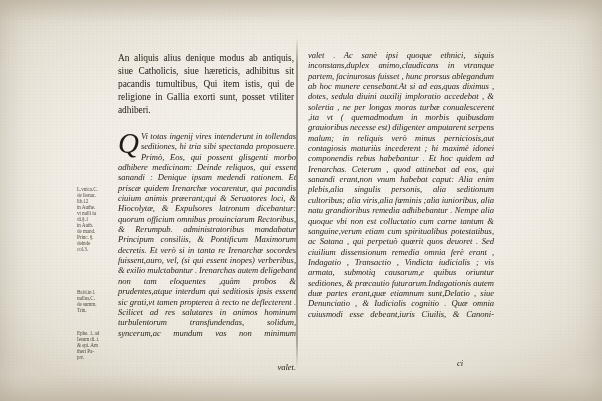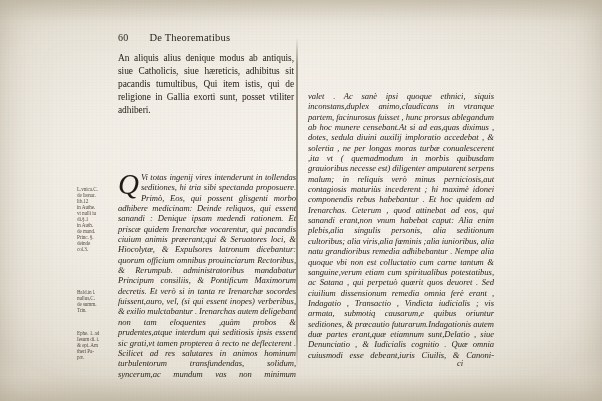--- a/index.html
+++ b/index.html
@@ -116,21 +116,20 @@
 
   .italic-block {
     font-style: italic;
     font-size: 8.6px;
     line-height: 10.35px;
     text-align: justify;
     text-align-last: justify;
     letter-spacing: -0.05px;
     word-spacing: -0.2px;
     color: #2b241c;
-    margin-top: 41px;
   }
 
   .left-italic {
     left: 118px;
     top: 131px;
     width: 178px;
   }
 
   .right-italic {
     left: 308px;
@@ -184,24 +183,20 @@
 </head>
 <body>
 
 <div id="page">
 
   <div class="paper-base"></div>
   <div class="paper-grain"></div>
 
   <div class="page-half page-left">
 
-    <div class="runhead rh-left">
-      <span class="folio">60</span>
-      <span class="title">De Theorematibus</span>
-    </div>
 
     <div class="col roman-block">An aliquis alius denique modus ab antiquis, siue Catholicis, siue hæreticis, adhibitus sit pacandis tumultibus, Qui item istis, qui de religione in Gallia exorti sunt, posset vtiliter adhiberi.</div>
 
     <div class="col italic-block left-italic">
       <span class="dropcap">Q</span><span>Vi totas ingenij vires intenderunt in tollendas seditiones, hi tria sibi spectanda proposuere. Primò, Eos, qui possent glisgenti morbo adhibere medicinam: Deinde reliquos, qui essent sanandi : Denique ipsam medendi rationem. Et priscæ quidem Irenarchæ vocarentur, qui pacandis ciuium animis præerant;qui &amp; Seruatores loci, &amp; Hiocolytæ, &amp; Expulsores latronum dicebantur: quorum officium omnibus prouinciarum Rectoribus, &amp; Rerumpub. administratoribus mandabatur Principum consiliis, &amp; Pontificum Maximorum decretis. Et verò si in tanta re Irenarchæ socordes fuissent,auro, vel, (si qui essent inopes) verberibus, &amp; exilio mulctabantur . Irenarchas autem deligebant non tam eloquentes ,quàm probos &amp; prudentes,atque interdum qui seditiosis ipsis essent sic grati,vt tamen propterea à recto ne deflecterent . Scilicet ad res salutares in animos hominum turbulentorum transfundendas, solidum, syncerum,ac mundum vas non minimum</span>
     </div>
 
     <div class="col italic-block left-italic last-line-right" style="top:362px; text-align:right;">valet.</div>
 
     <div class="margin-note mn-1">

